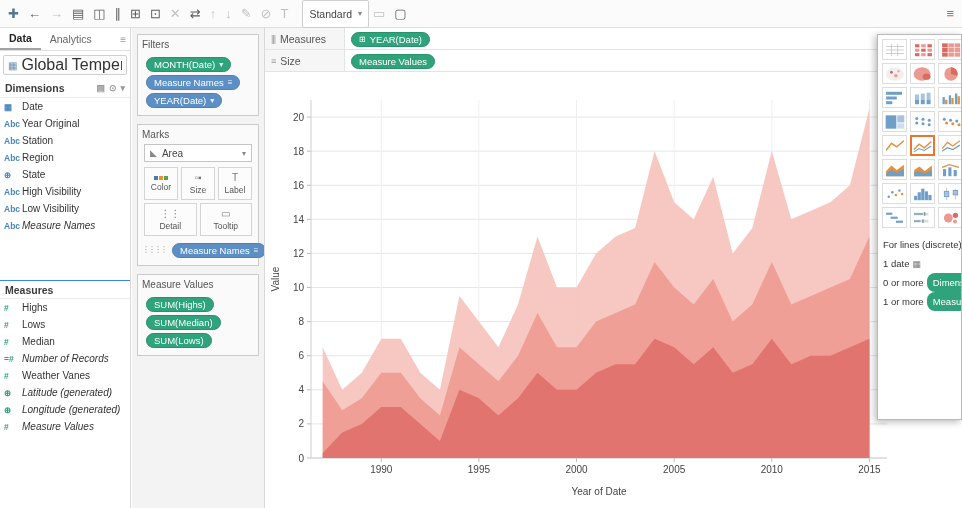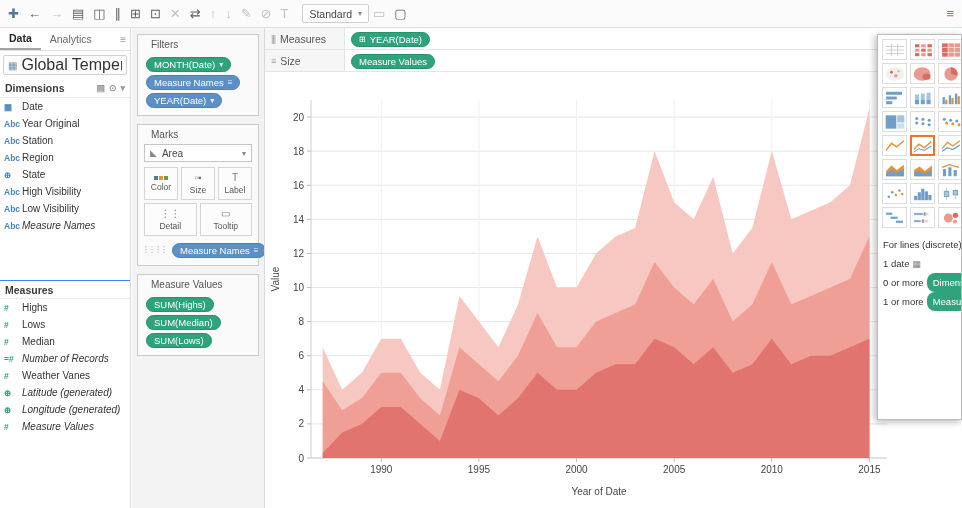--- a/index.html
+++ b/index.html
@@ -7,21 +7,21 @@
     font-family:"Liberation Sans", sans-serif; color:#333; }
   .app { position:relative; width:962px; height:508px; }
 
   
   .toolbar { position:absolute; top:0; left:0; right:0; height:28px; background:#fbfbfb;
     border-bottom:1px solid #dedede; display:flex; align-items:center; padding:0 8px; gap:4px; }
   .tbgroup { display:flex; align-items:center; gap:9px; margin-right:10px; }
   .tbicon { font-size:13px; color:#5d5d5d; cursor:default; line-height:1; }
   .tbicon.muted { color:#c0c0c0; }
   .tb-dropdown { display:flex; align-items:center; gap:6px; border:1px solid #cfcfcf; background:#fff;
-    height:19px; padding:0 6px; font-size:10.5px; color:#444; border-radius:2px; }
+    height:28px; padding:0 6px; font-size:10.5px; color:#444; border-radius:2px; }
   .tb-dropdown .caret { font-size:8px; color:#888; }
   .tb-spacer { flex:1; }
 
   
   .data-pane { position:absolute; top:28px; left:0; width:131px; bottom:0; background:#fff;
     border-right:1px solid #d9d9d9; font-size:10.5px; }
   .dp-tabs { display:flex; align-items:center; height:23px; border-bottom:1px solid #e0e0e0; }
   .dp-tab { padding:0 9px; height:100%; display:flex; align-items:center; font-size:10.5px; color:#666; }
   .dp-tab.active { color:#222; font-weight:bold; border-bottom:2px solid #a3a3a3; background:#fff; }
   .dp-tab-opts { margin-left:auto; margin-right:4px; color:#999; font-size:10px; }
@@ -37,21 +37,21 @@
   .ficon { width:18px; font-size:8.5px; font-weight:bold; flex:none; }
   .ficon.abc,.ficon.date,.ficon.globe { color:#4a85c0; }
   .ficon.num,.ficon.calc,.ficon.globe-green { color:#2f9e78; }
   .flabel { font-size:10px; color:#333; white-space:nowrap; overflow:hidden; }
   .field.it .flabel { font-style:italic; }
 
   
   .cards-pane { position:absolute; top:28px; left:132px; width:133px; bottom:0; background:#f3f3f3;
     border-right:1px solid #d9d9d9; overflow:hidden; }
   .card { margin:6px 5px 8px 5px; background:#fafafa; border:1px solid #cbcbcb; padding:3px 4px 7px 4px; }
-  .card-title { font-size:10px; color:#555; margin:1px 1px 4px 9px; }
+  .card-title { font-size:10px; color:#555; margin:1px 1px 4px 0; }
   .pill { display:inline-flex; align-items:center; gap:4px; height:15px; border-radius:8px;
     color:#fff; font-size:9.5px; padding:0 7px; margin:2px 0 0 4px; white-space:nowrap; cursor:default; }
   .pill.green { background:#2fa37c; border:1px solid #279168; }
   .pill.blue  { background:#5b8fc6; border:1px solid #4d80b5; }
   .pill .pfx { font-size:8px; }
   .pill .sfx { font-size:8px; opacity:.9; }
   .marks-dd { display:flex; align-items:center; gap:5px; border:1px solid #c5c5c5; background:#fff;
     height:18px; margin:2px 2px 5px 2px; padding:0 5px; font-size:10px; color:#444; }
   .marks-dd .area-ic { color:#8a8a8a; font-size:9px; }
   .marks-dd .caret { margin-left:auto; font-size:8px; color:#888; }

